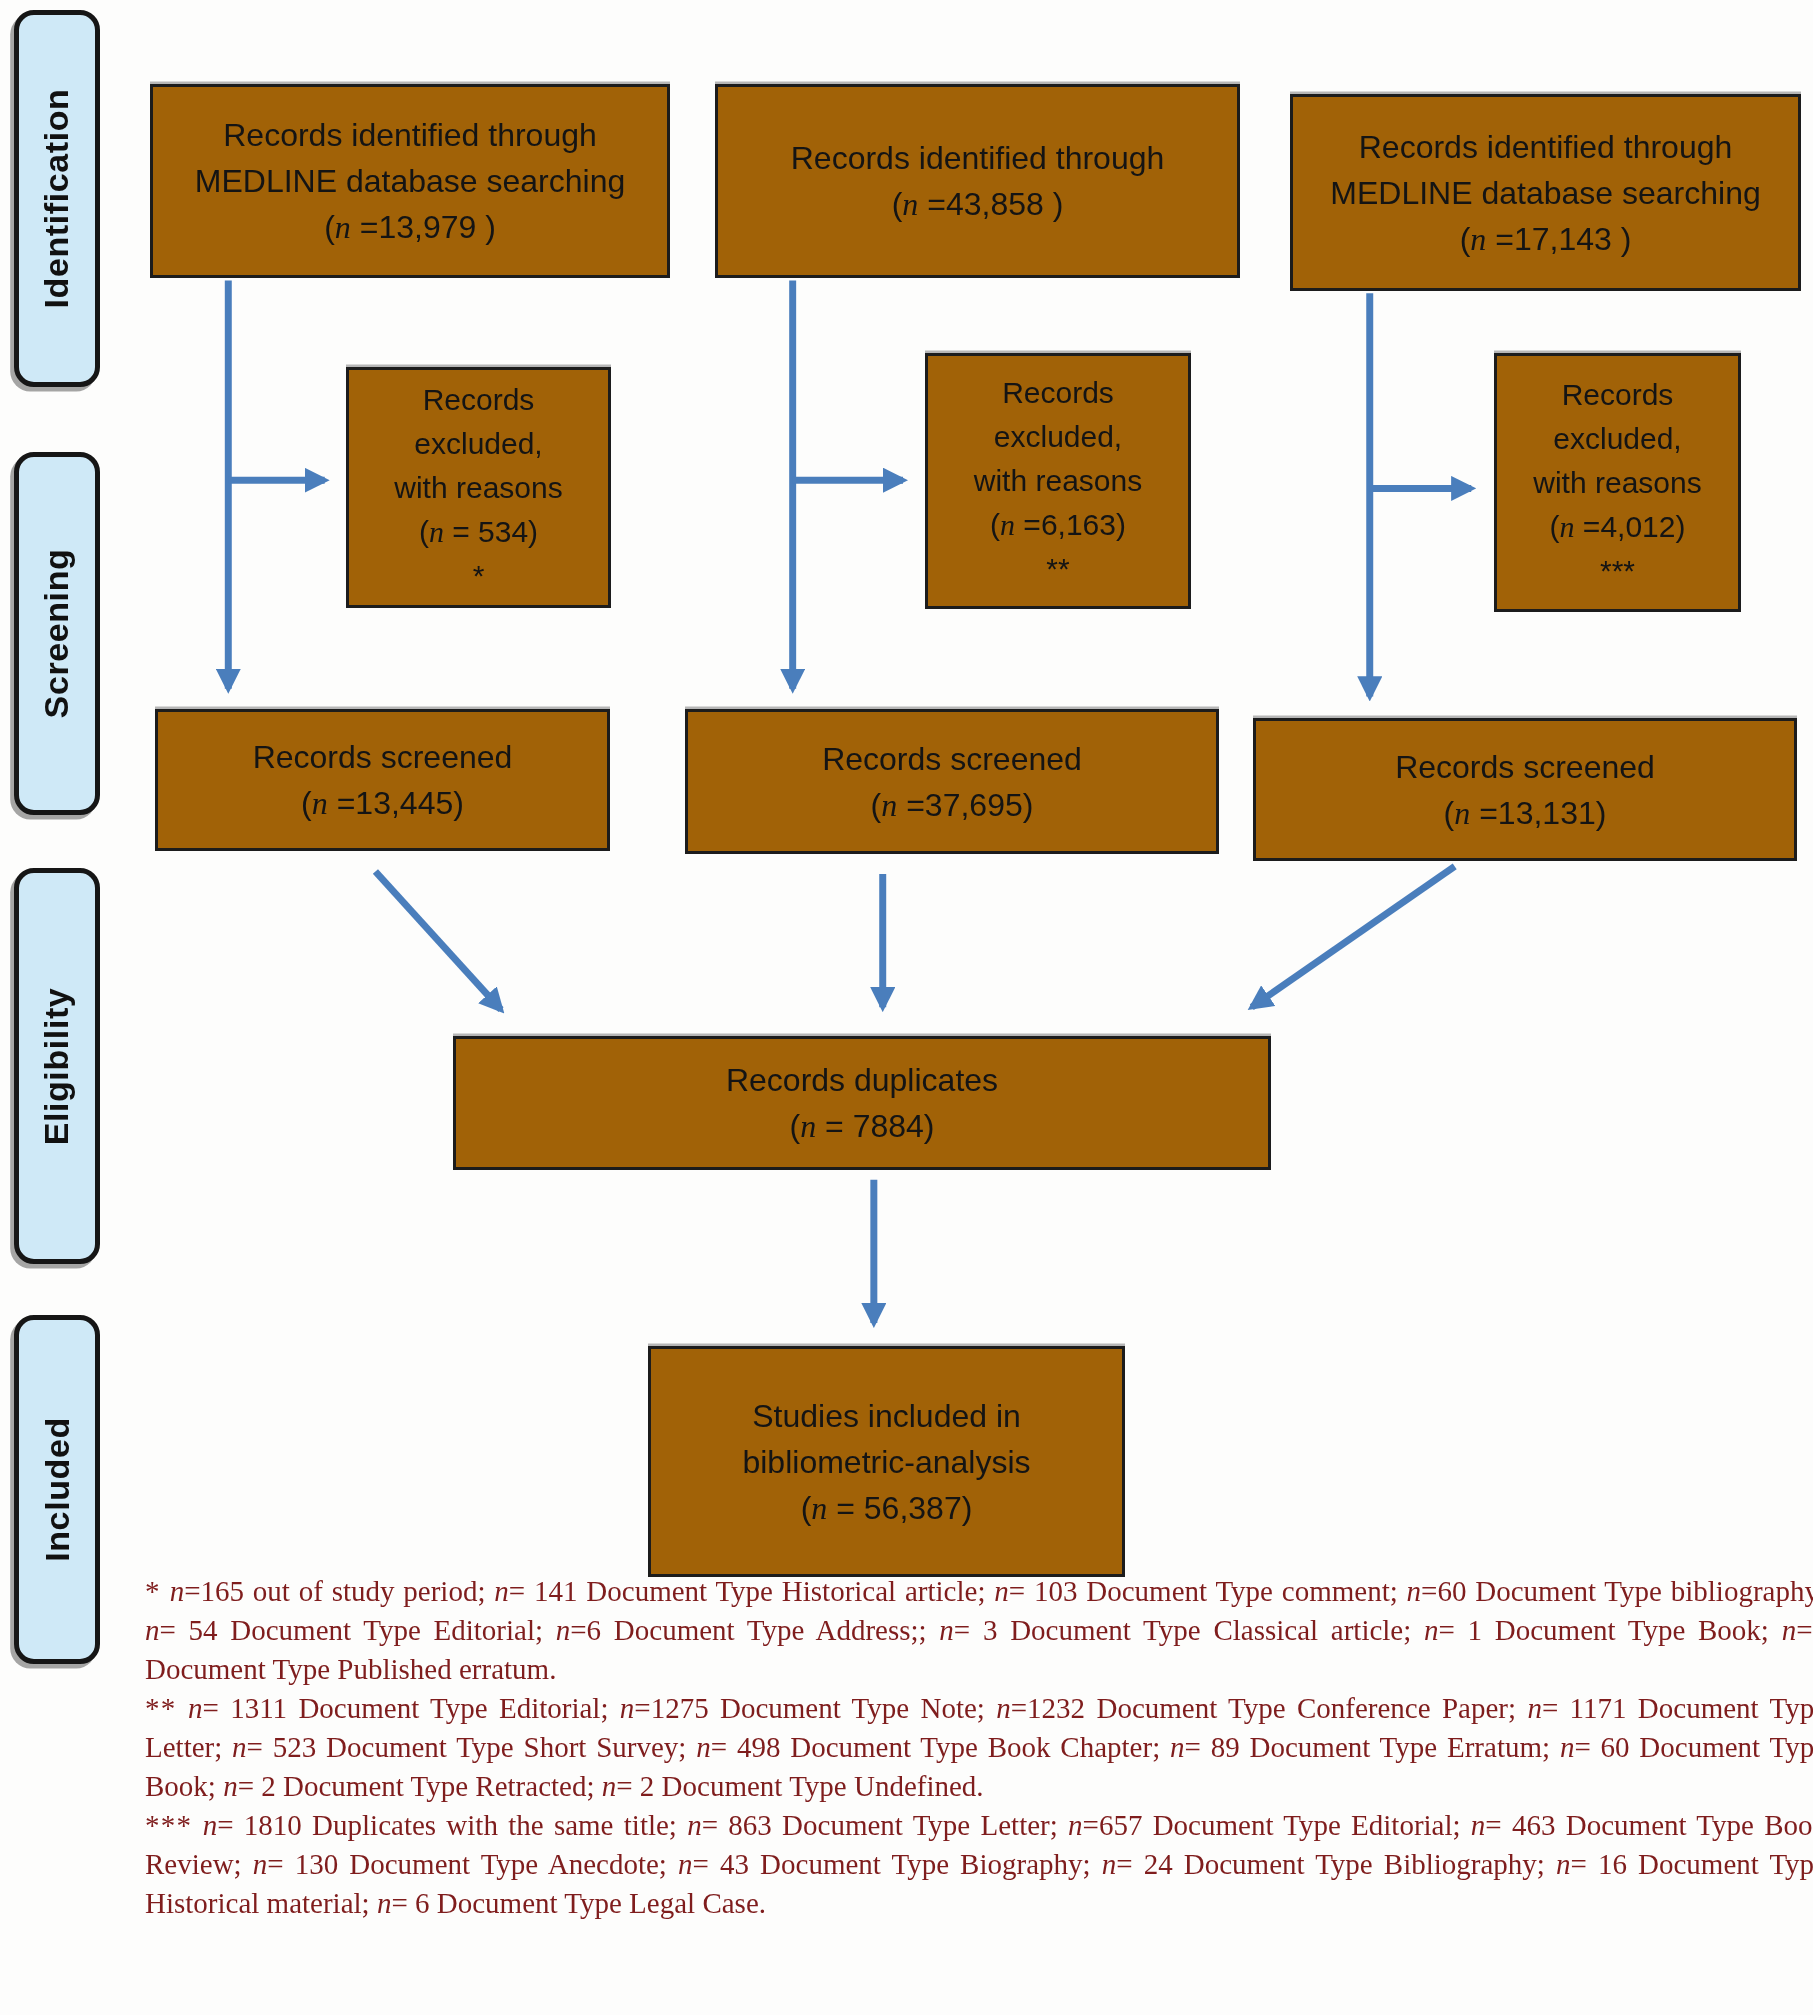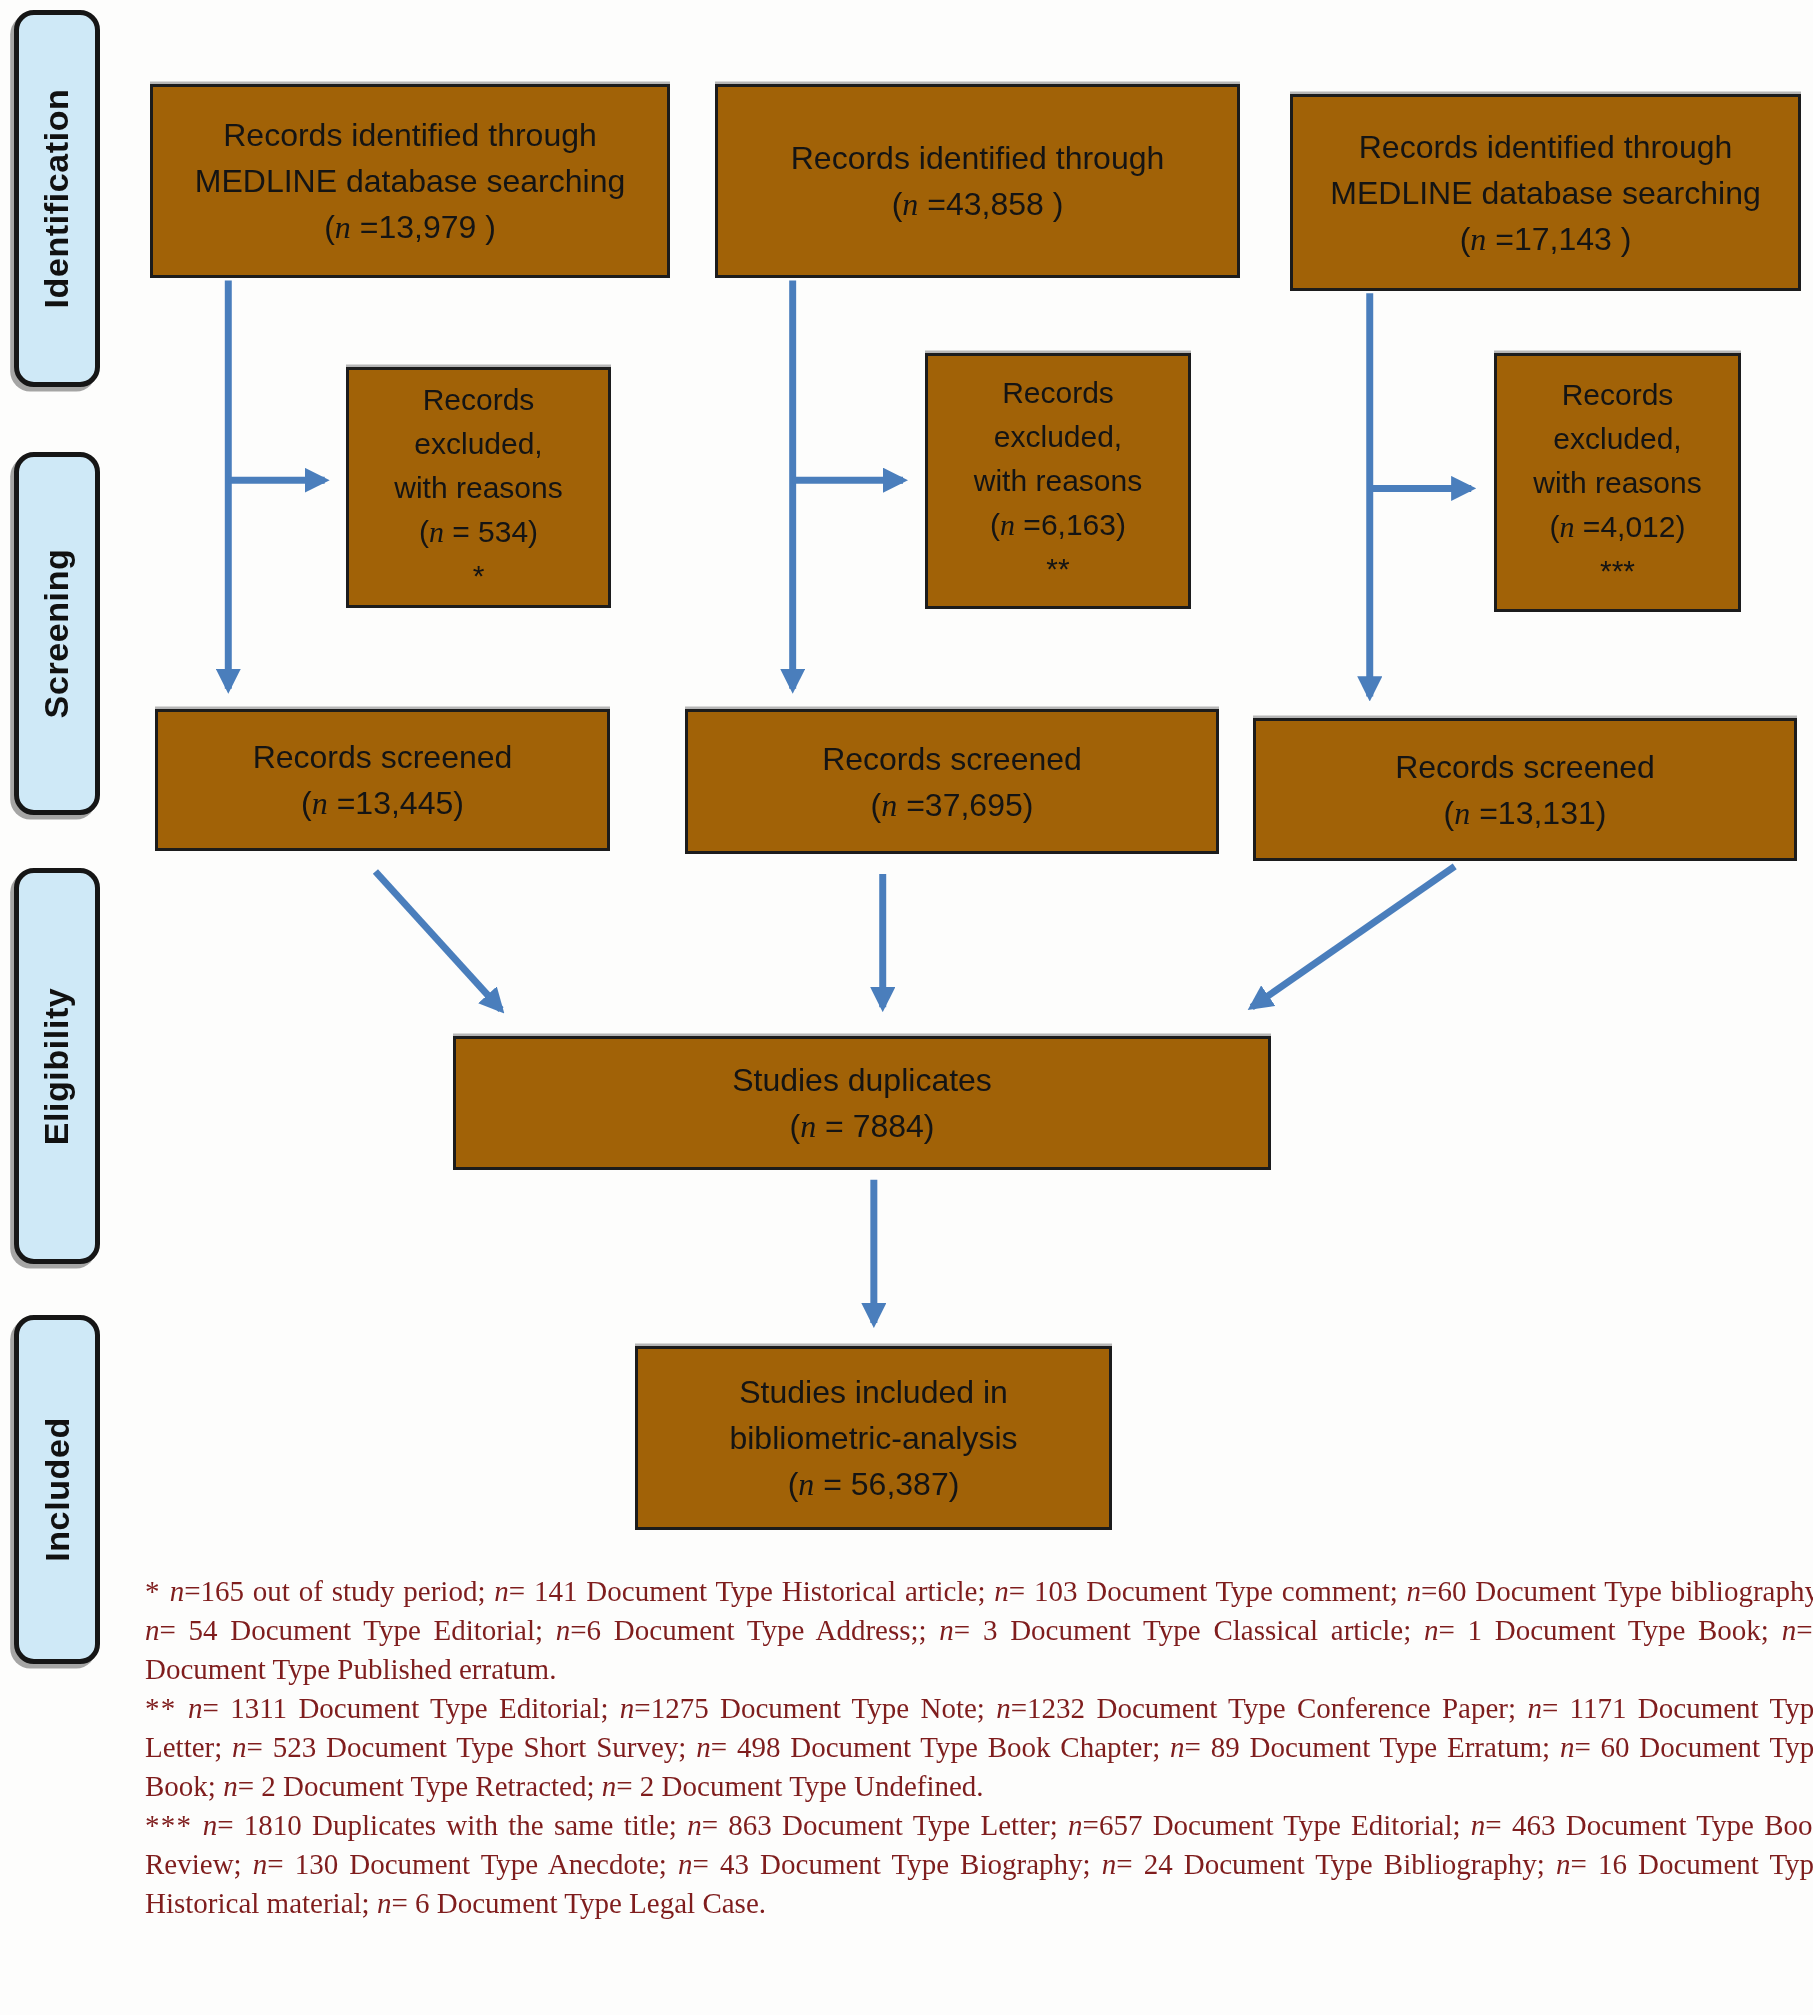--- a/index.html
+++ b/index.html
@@ -133,25 +133,25 @@
   <div class="fbox" style="left:685px;top:709px;width:534px;height:145px;">
     <span class="ln">Records screened</span>
     <span class="ln">(<i>n</i> =37,695)</span>
   </div>
   <div class="fbox" style="left:1253px;top:718px;width:544px;height:143px;">
     <span class="ln">Records screened</span>
     <span class="ln">(<i>n</i> =13,131)</span>
   </div>
 
   <div class="fbox" style="left:453px;top:1036px;width:818px;height:134px;">
-    <span class="ln">Studies duplicates</span>
+    <span class="ln">Records duplicates</span>
     <span class="ln">(<i>n</i> = 7884)</span>
   </div>
 
-  <div class="fbox" style="left:635px;top:1346px;width:477px;height:184px;">
+  <div class="fbox" style="left:648px;top:1346px;width:477px;height:231px;">
     <span class="ln">Studies included in</span>
     <span class="ln">bibliometric-analysis</span>
     <span class="ln">(<i>n</i> = 56,387)</span>
   </div>
 
   <div class="fnotes">
     <p><span class="fn-marker">*</span> <span><i>n</i>=165 out of study period; <i>n</i>= 141 Document Type Historical article; <i>n</i>= 103 Document Type comment; <i>n</i>=60 Document Type bibliography; <i>n</i>= 54 Document Type Editorial; <i>n</i>=6 Document Type Address;; <i>n</i>= 3 Document Type Classical article; <i>n</i>= 1 Document Type Book; <i>n</i>=1 Document Type Published erratum.</span></p>
     <p><span class="fn-marker">**</span> <span><i>n</i>= 1311 Document Type Editorial; <i>n</i>=1275 Document Type Note; <i>n</i>=1232 Document Type Conference Paper; <i>n</i>= 1171 Document Type Letter; <i>n</i>= 523 Document Type Short Survey; <i>n</i>= 498 Document Type Book Chapter; <i>n</i>= 89 Document Type Erratum; <i>n</i>= 60 Document Type Book; <i>n</i>= 2 Document Type Retracted; <i>n</i>= 2 Document Type Undefined.</span></p>
     <p><span class="fn-marker">***</span> <span><i>n</i>= 1810 Duplicates with the same title; <i>n</i>= 863 Document Type Letter; <i>n</i>=657 Document Type Editorial; <i>n</i>= 463 Document Type Book Review; <i>n</i>= 130 Document Type Anecdote; <i>n</i>= 43 Document Type Biography; <i>n</i>= 24 Document Type Bibliography; <i>n</i>= 16 Document Type Historical material; <i>n</i>= 6 Document Type Legal Case.</span></p>
   </div>

